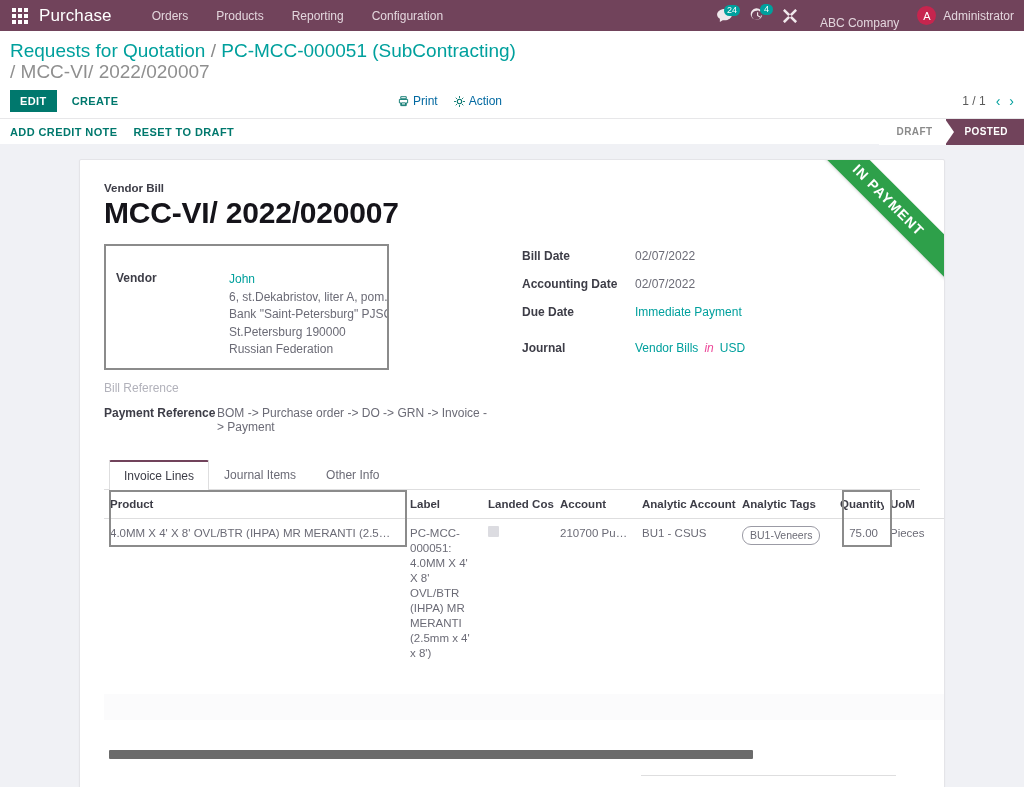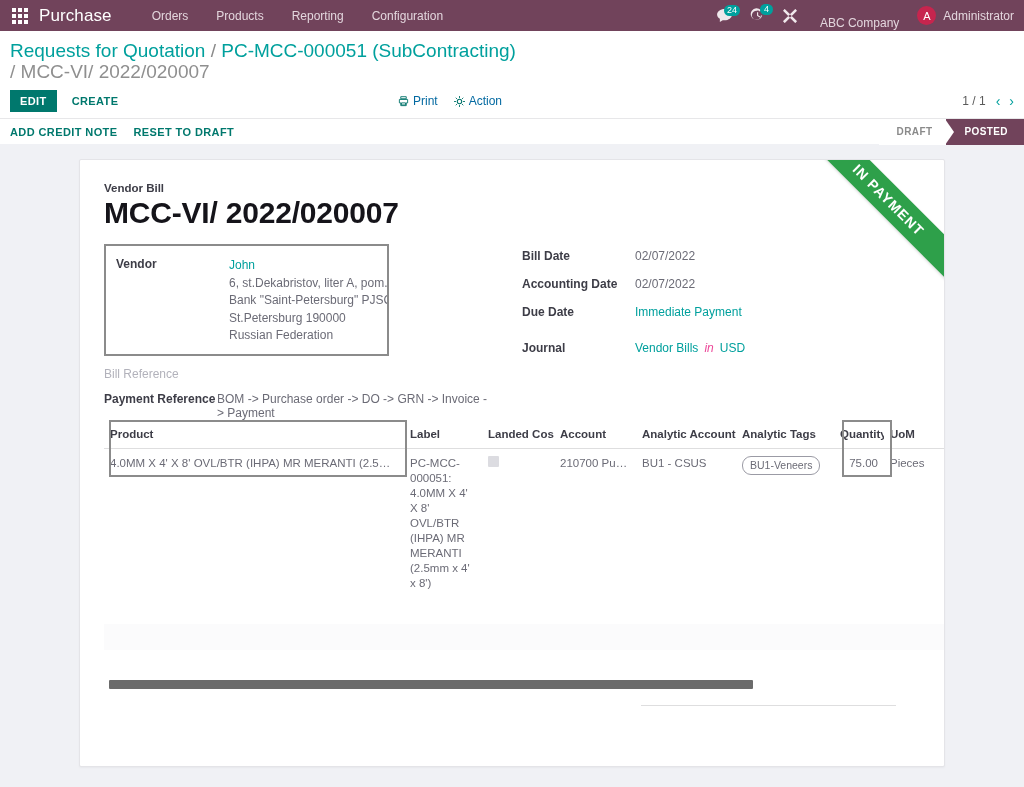--- a/index.html
+++ b/index.html
@@ -229,21 +229,21 @@
     letter-spacing: -.2px;
     margin-bottom: 14px;
   }
 
   .upper-grid { display: flex; gap: 0; }
   .col-left { width: 390px; }
   .col-right { flex: 1; padding-left: 28px; padding-top: 5px; }
 
   .vendor-box {
     border: 2px solid #8b8b8b;
-    padding: 11px 10px 9px 10px;
+    padding: 25px 10px 9px 10px;
     width: 285px;
     display: flex;
     overflow: hidden;
   }
   .vb-label { font-weight: bold; color: #3d3d47; font-size: 12px; width: 113px; flex: 0 0 113px; }
   .vb-value { font-size: 12px; line-height: 17.5px; color: #6b6b76; white-space: nowrap; }
   .vb-value .vendor-name { color: #00a09d; display: block; }
 
   .field-row { display: flex; align-items: baseline; margin-top: 11px; font-size: 12px; }
   .field-row .f-label { width: 113px; flex: 0 0 113px; font-weight: bold; color: #3d3d47; }
@@ -500,20 +500,25 @@
           </div>
           <div class="rf">
             <div class="rf-label">Journal</div>
             <div class="rf-value link">Vendor Bills</div>
             <div class="rf-in">in</div>
             <div class="rf-value link">USD</div>
           </div>
         </div>
       </div>
 
+      <div class="tabs">
+        <div class="tab active">Invoice Lines</div>
+        <div class="tab">Journal Items</div>
+        <div class="tab">Other Info</div>
+      </div>
 
       <div class="table-area">
         <table class="lines">
           <colgroup>
             <col style="width:300px">
               <col style="width:78px">
               <col style="width:72px">
             <col style="width:82px">
               <col style="width:100px">
               <col style="width:98px">

